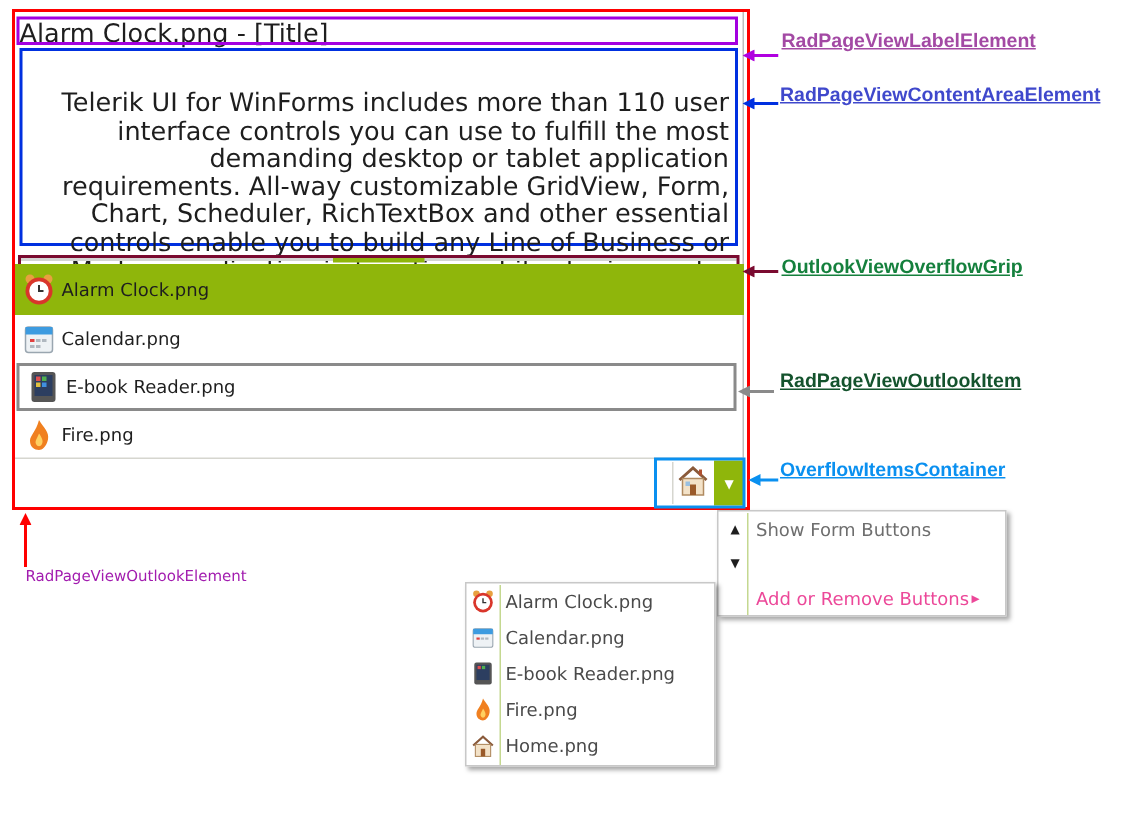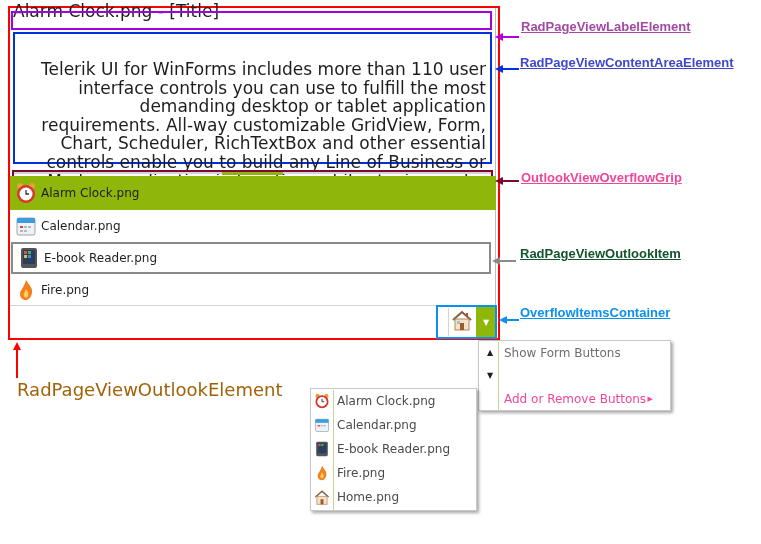--- a/index.html
+++ b/index.html
@@ -6,21 +6,21 @@
   body { width:761px; height:544px; background:#ffffff; position:relative; overflow:hidden;
          font-family:"DejaVu Sans", sans-serif; }
   .abs { position:absolute; box-sizing:border-box; }
 
   
   #outlook-frame { left:8px; top:6px; width:492px; height:334px; border:2px solid #ff0000; background:#fff; }
   #ctrl-inner-border { left:10px; top:8px; width:486px; height:330px; border-right:1px solid #bdbdbd; }
 
   
   #label-element { left:11px; top:11px; width:481px; height:19px; border:2px solid #a300e0; }
-  #title-text { left:13px; top:0; font-size:17px; color:#1e1e1e; white-space:nowrap; line-height:22px; }
+  #title-text { left:13px; top:12px; font-size:17px; color:#1e1e1e; white-space:nowrap; line-height:22px; }
 
   
   #content-area { left:13px; top:32px; width:479px; height:132px; border:2px solid #0030e0; }
   #content-text { left:20px; top:60px; width:466px; font-size:17px; line-height:18.6px; color:#1e1e1e; text-align:right; }
 
   
   #grip-bg { left:13px; top:171px; width:478px; height:3px; background:#d4d4d4; }
   #grip-handle { left:222px; top:171px; width:61px; height:4px; background:#8fb60b; }
   #grip-frame { left:12px; top:170px; width:481px; height:11px; border:2px solid #7a0a30; }
 
@@ -229,21 +229,21 @@
     </svg>
 </div>
 <div class="abs ann" style="left:520px; top:55px; color:#3f48cc;">RadPageViewContentAreaElement</div>
 
 <div class="abs" style="left:495px; top:170px;">
   <svg width="24" height="8">
       <polygon points="0,4 8,0 8,8" fill="#7a0a30"></polygon>
       <rect x="7" y="3" width="17" height="2" fill="#7a0a30"></rect>
     </svg>
 </div>
-<div class="abs ann" style="left:521px; top:170px; color:#ec4899;">OutlookViewOverflowGrip</div>
+<div class="abs ann" style="left:521px; top:170px; color:#15803d;">OutlookViewOverflowGrip</div>
 
 <div class="abs" style="left:492px; top:250px;">
   <svg width="24" height="8">
       <polygon points="0,4 8,0 8,8" fill="#8a8a8a"></polygon>
       <rect x="7" y="3" width="17" height="2" fill="#8a8a8a"></rect>
     </svg>
 </div>
 <div class="abs ann" style="left:520px; top:246px; color:#14532d;">RadPageViewOutlookItem</div>
 
 <div class="abs" style="left:499px; top:309px;">
@@ -253,13 +253,13 @@
     </svg>
 </div>
 <div class="abs ann" style="left:520px; top:305px; color:#0a90f0;">OverflowItemsContainer</div>
 
 <div class="abs" style="left:13px; top:342px;">
   <svg width="8" height="36">
       <polygon points="4,0 0,8 8,8" fill="#ff0000"></polygon>
       <rect x="3" y="7" width="2" height="29" fill="#ff0000"></rect>
     </svg>
 </div>
-<div class="abs" style="left:17px; top:379px; font-family:'DejaVu Sans', sans-serif; font-size:18px; color:#a16207; white-space:nowrap;">RadPageViewOutlookElement</div>
+<div class="abs" style="left:17px; top:379px; font-family:'DejaVu Sans', sans-serif; font-size:10px; color:#a21caf; white-space:nowrap;">RadPageViewOutlookElement</div>
 
 </body></html>

